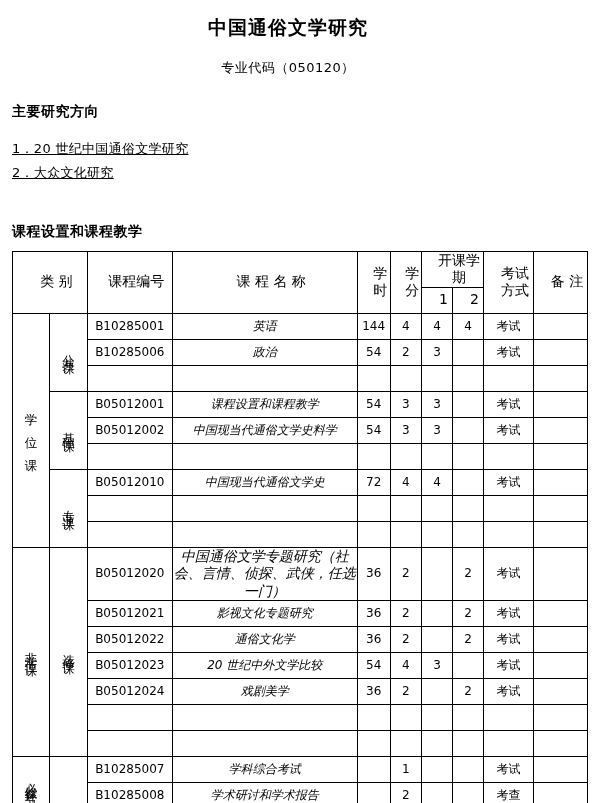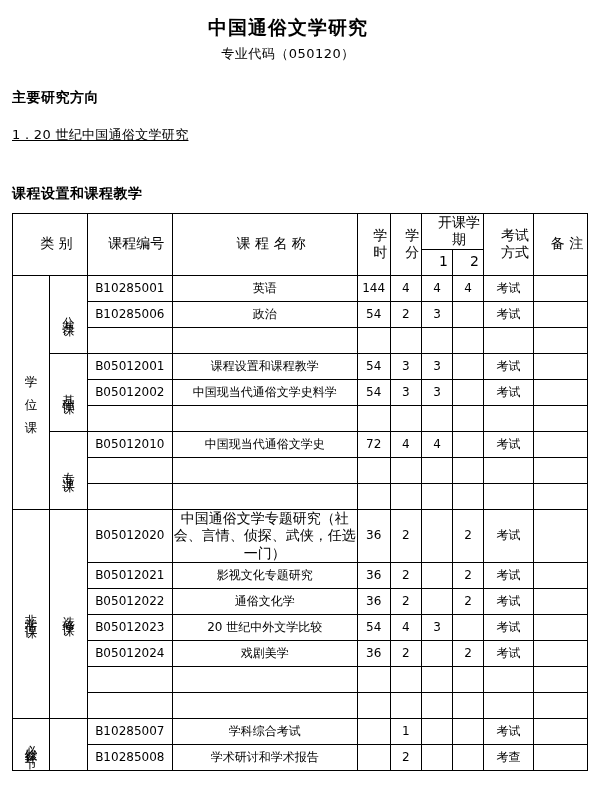--- a/index.html
+++ b/index.html
@@ -23,21 +23,21 @@
     text-align: center;
     font-size: 19px;
     font-weight: bold;
     letter-spacing: 1px;
     margin: 6px 0 0 0;
     line-height: 1.4;
   }
   .doc-subtitle {
     text-align: center;
     font-size: 13px;
-    margin: 4px 0 0 0;
+    margin: 18px 0 0 0;
     letter-spacing: 0.5px;
   }
   .section-heading {
     font-size: 14px;
     font-weight: bold;
     margin: 26px 0 16px 0;
     letter-spacing: 0.5px;
   }
   .direction-list {
     margin: 12px 0 0 0;
@@ -94,36 +94,38 @@
     font-size: 12.5px;
   }
   .cell-left {
     text-align: left;
     padding-left: 6px;
   }
   .name-cell {
     text-align: left;
     padding: 2px 4px;
     line-height: 1.35;
+    font-style: italic;
   }
   .name-cell.two-line {
     font-size: 14px;
   }
 </style>
 </head>
 <body>
 
 <div class="page">
 
   <h1 class="doc-title">中国通俗文学研究</h1>
   <div class="doc-subtitle">专业代码（050120）</div>
 
   <h2 class="section-heading">主要研究方向</h2>
   <ul class="direction-list">
     <li>1．20 世纪中国通俗文学研究</li>
+    <li>2．大众文化研究</li>
   </ul>
 
   <h2 class="section-heading-2">课程设置和课程教学</h2>
 
   <table class="courses">
     <colgroup>
       <col class="hdr-cat">
         <col class="hdr-cat">
         <col class="hdr-code">
         <col class="hdr-name">

